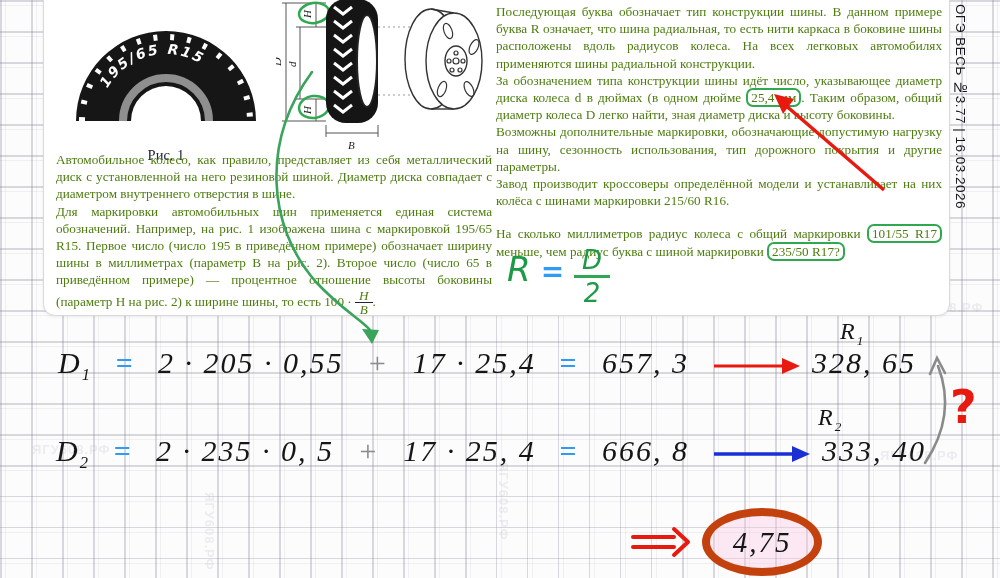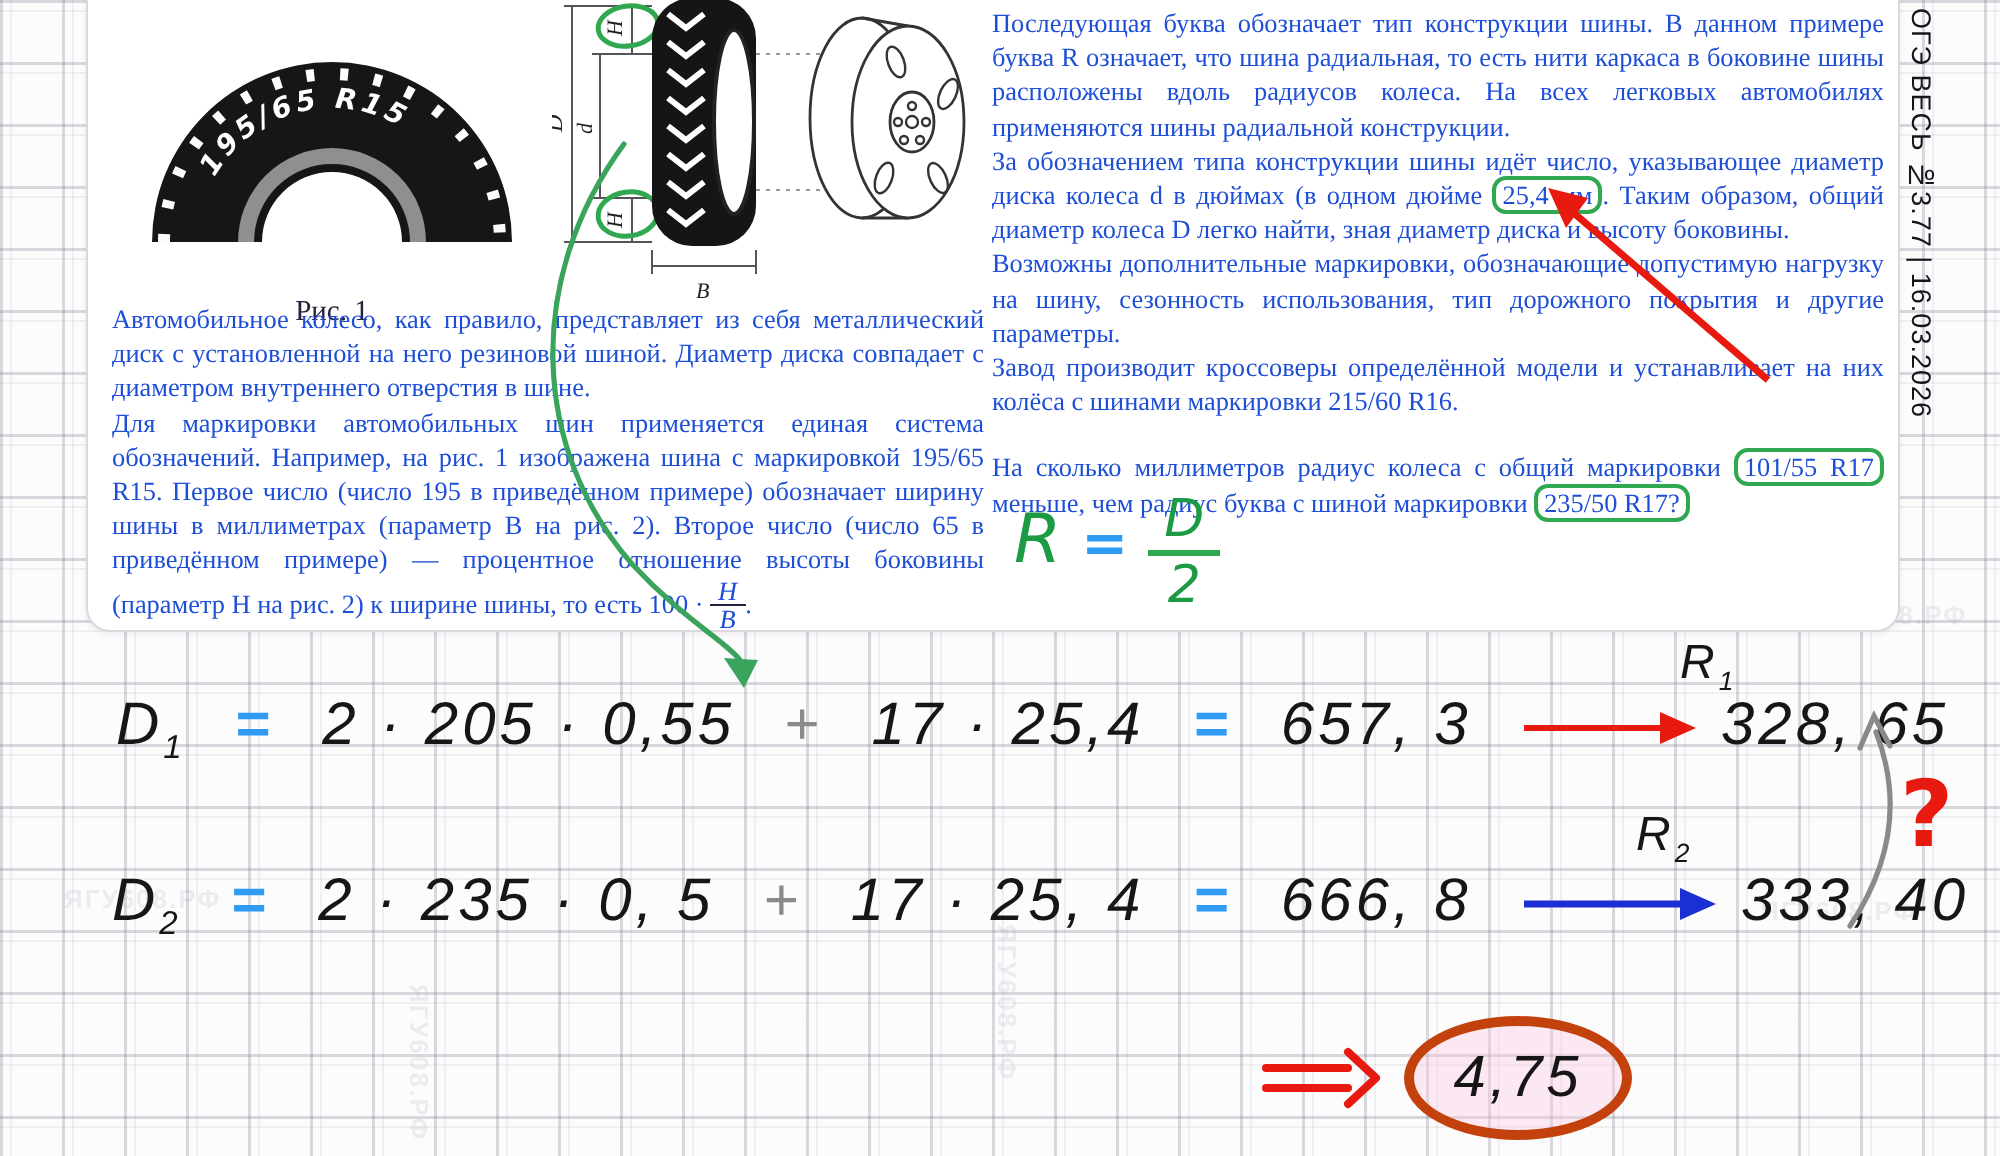--- a/index.html
+++ b/index.html
@@ -13,53 +13,53 @@
       repeating-linear-gradient(to bottom, rgba(130,130,148,.10) 0 1px, transparent 1px 31px);
     background-position:0 0,0 0,5px 5px,5px 5px;
     font-family:"Liberation Serif", serif;
   }
   .wm{position:absolute;color:#9a9aae;opacity:.16;font-family:"Liberation Sans",sans-serif;
       font-size:13px;font-weight:bold;letter-spacing:1px;z-index:0;white-space:nowrap;}
   .wm.vert{writing-mode:vertical-rl;}
   .card{position:absolute;left:43px;top:-16px;width:905px;height:330px;background:#fff;
         border:1.5px solid #d8d8de;border-radius:12px;z-index:1;
         box-shadow:0 1px 3px rgba(40,40,60,.08);}
-  .col{position:absolute;text-align:justify;color:#1d4ed8;font-size:13.2px;line-height:17.2px;}
+  .col{position:absolute;text-align:justify;color:#4d7c0f;font-size:13.2px;line-height:17.2px;}
   .col-left{left:12px;top:166px;width:436px;}
   .col-right{left:452px;top:18px;width:446px;}
   .col p{margin:0;}
   .col p.gap{margin-top:16px;}
   .box-green{border:2.5px solid #2fa84f;border-radius:7px;padding:0 3px;white-space:nowrap;}
   .frac{display:inline-block;vertical-align:middle;text-align:center;line-height:1.05;font-style:italic;}
   .frac .num{display:block;border-bottom:1.2px solid #23233b;padding:0 4px;}
   .fig{position:absolute;}
   .fig1{left:22px;top:24px;width:200px;}
   .fig2{left:232px;top:12px;width:238px;}
   .fig-caption{text-align:center;font-size:14.5px;color:#23233b;margin-top:12px;}
   .formula{position:absolute;left:463px;top:262px;z-index:2;
            font-family:"DejaVu Sans",sans-serif;font-style:italic;color:#1c9a44;}
   .formula .lhs{font-size:34px;margin-right:10px;}
   .formula .eq{color:#2f9bf5;font-size:28px;font-weight:bold;margin-right:10px;font-style:normal;}
   .formula .frac2{display:inline-block;text-align:center;vertical-align:middle;font-size:26px;line-height:1;}
   .formula .frac2 .fn{display:block;border-bottom:3px solid #2fa84f;padding:0 8px 2px;}
   .formula .frac2 .fd{display:block;padding-top:2px;}
-  .hand{font-family:Liberation Sans, sans-serif;font-style:italic;color:#161616;z-index:2;
+  .hand{font-family:Liberation Serif, serif;font-style:italic;color:#161616;z-index:2;
         position:absolute;white-space:nowrap;letter-spacing:2px;}
   .hand .tk{margin-right:14px;}
   .hand .blue{color:#2f9bf5;font-weight:bold;}
   .hand .gray{color:#8a8a8a;}
   .hand sub{font-size:.55em;}
   .row1{left:58px;top:346px;font-size:30px;}
   .row2{left:56px;top:434px;font-size:30px;}
   .rlab{font-size:24px;z-index:2;}
   .rlab1{left:840px;top:318px;}
   .rlab2{left:818px;top:404px;}
   .row3{left:630px;top:508px;display:flex;align-items:center;}
   .answer-ellipse{display:inline-flex;align-items:center;justify-content:center;
-        width:104px;height:52px;border:5px solid #c2410c;border-radius:50%;
+        width:104px;height:52px;border:8px solid #c2410c;border-radius:50%;
         background:rgba(250,200,224,.38);font-size:29px;color:#161616;margin-left:10px;}
   .qmark{position:absolute;left:950px;top:380px;color:#e8190f;font-size:46px;
          font-family:"DejaVu Sans",sans-serif;font-weight:bold;z-index:2;}
   .side-caption{position:absolute;left:953px;top:4px;writing-mode:vertical-rl;
         font-family:"Liberation Sans",sans-serif;font-size:13.5px;color:#14141c;
         letter-spacing:.5px;z-index:2;}
   .overlay{position:absolute;left:0;top:0;width:1000px;height:578px;z-index:3;pointer-events:none;}
   .arrow-gap svg{vertical-align:middle;}
 </style>
 </head>

